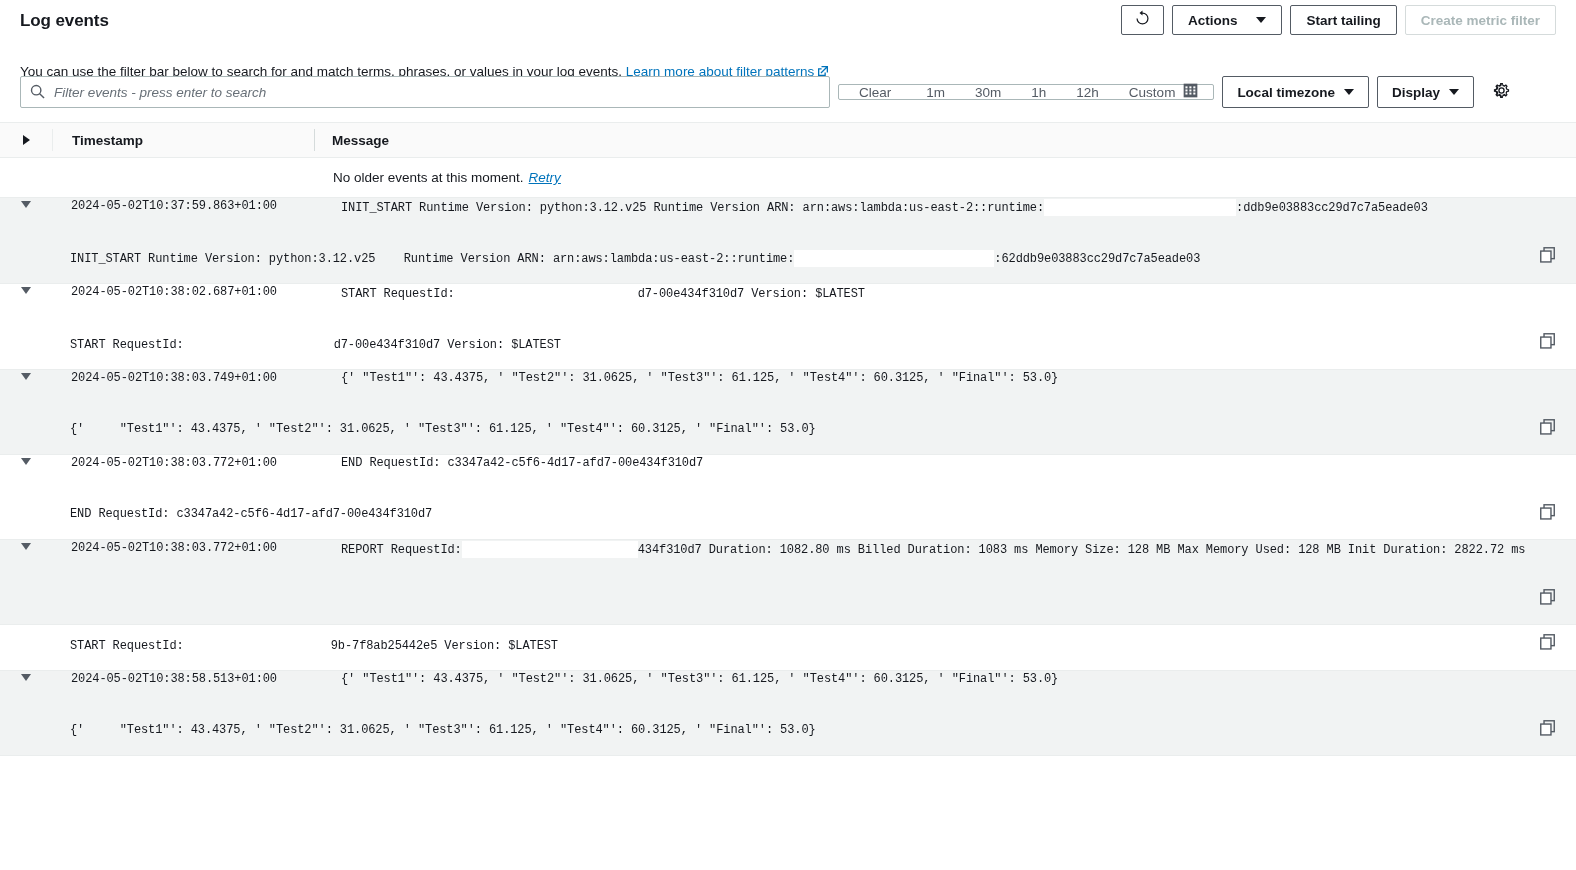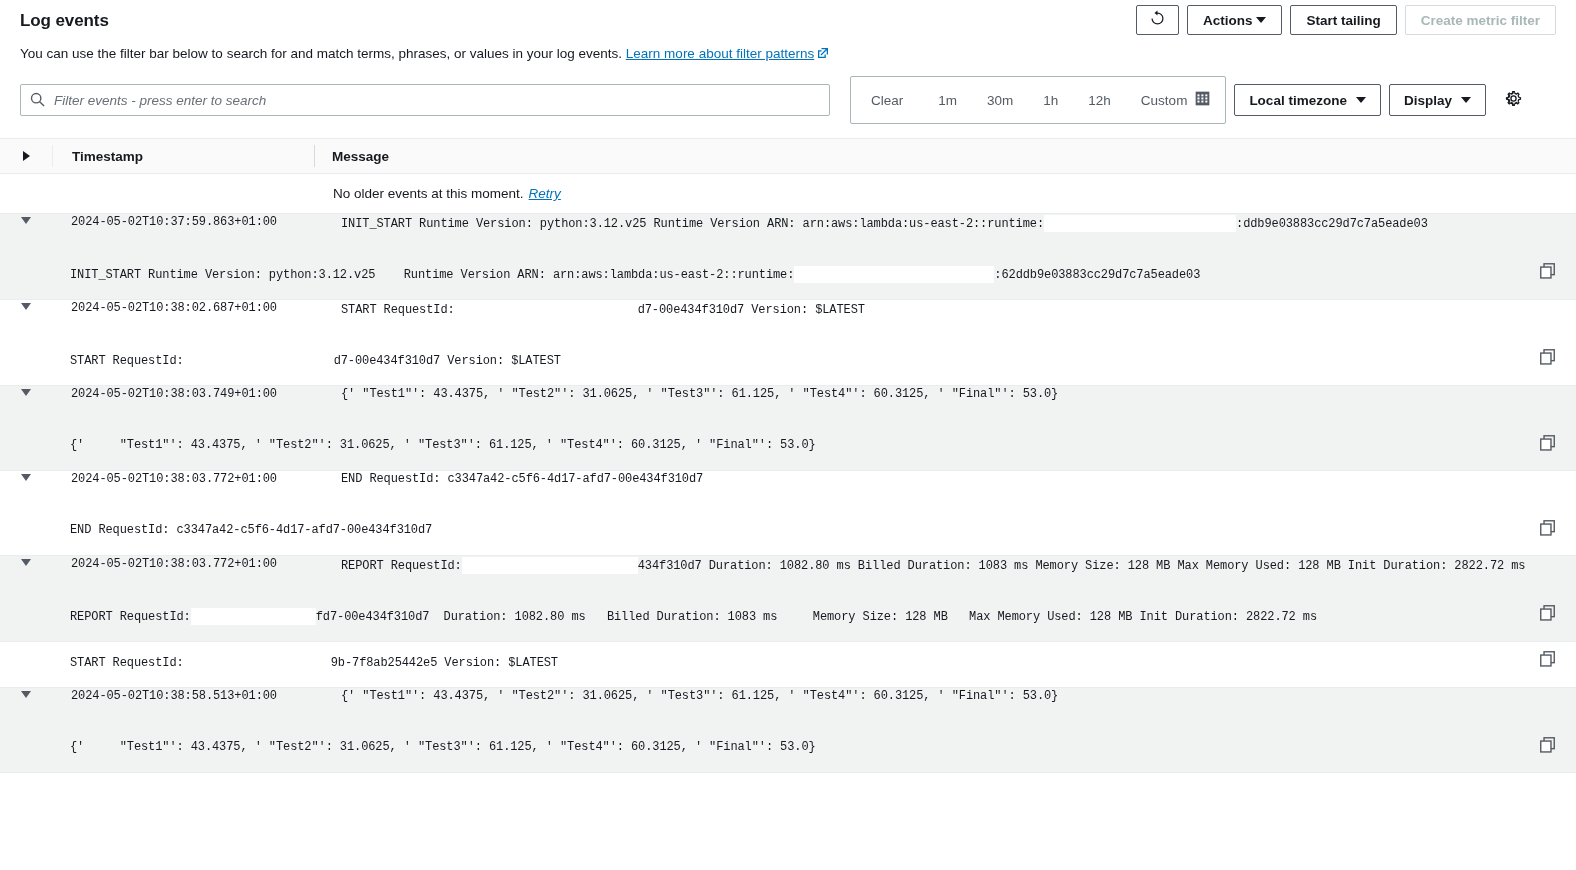--- a/index.html
+++ b/index.html
@@ -22,21 +22,21 @@
     font-size: 17px;
     font-weight: bold;
     color: #16191f;
     margin: 0;
     line-height: 22px;
     letter-spacing: -0.1px;
   }
   .page-desc {
     font-size: 13.5px;
     color: #16191f;
-    margin-top: 13px;
+    margin-top: 31px;
     line-height: 18px;
   }
   .page-desc a {
     color: #0073bb;
     text-decoration: underline;
   }
   .ext-icon {
     display: inline-block;
     vertical-align: -1px;
     margin-left: 3px;
@@ -56,21 +56,21 @@
     background: #ffffff;
     color: #16191f;
     font-family: "Liberation Sans", sans-serif;
     font-size: 13.5px;
     font-weight: bold;
     padding: 0 15px;
     cursor: pointer;
     display: inline-flex;
     align-items: center;
     justify-content: center;
-    gap: 4px;
+    gap: 19px;
     white-space: nowrap;
   }
   .btn.icon-only { padding: 0 12px; }
   .btn.disabled {
     border-color: #d5dbdb;
     color: #aab7b8;
     cursor: default;
   }
   .caret {
     width: 0; height: 0;
@@ -113,22 +113,22 @@
     position: absolute;
     left: 10px; top: 8px;
     pointer-events: none;
   }
 
   .range-group {
     display: flex;
     align-items: center;
     border: 1px solid #aab7b8;
     border-radius: 2px;
-    height: 48px;
-    margin-left: 20px;
+    height: 16px;
+    margin-left: 8px;
     background: #fff;
   }
   .range-btn {
     border: none;
     background: transparent;
     font-family: "Liberation Sans", sans-serif;
     font-size: 13.5px;
     color: #545b64;
     height: 30px;
     padding: 0 15px;
@@ -478,21 +478,20 @@
       </div>
       <div class="evt-group shaded">
         <div class="evt-main">
           <div class="evt-toggle">
             <span class="tri-down"></span>
           </div>
           <div class="evt-ts">2024-05-02T10:38:03.772+01:00</div>
           <div class="evt-msg" style="padding-left: 27px;"><span>REPORT RequestId:</span><span class="redact" style="width: 176px; height: 17px;"></span><span>434f310d7 Duration: 1082.80 ms Billed Duration: 1083 ms Memory Size: 128 MB Max Memory Used: 128 MB Init Duration: 2822.72 ms</span></div>
         </div>
         <div class="evt-detail">
-          <div class="evt-detail-text"><span>REPORT RequestId:</span><span class="redact" style="width: 125px; height: 17px;"></span><span>fd7-00e434f310d7  Duration: 1082.80 ms   Billed Duration: 1083 ms     Memory Size: 128 MB   Max Memory Used: 128 MB Init Duration: 2822.72 ms</span></div>
           <button class="copy-btn"><span><svg width="15" height="16" viewBox="0 0 16 17">
                 <rect x="4.3" y="0.8" width="10.9" height="11.6" fill="none" stroke="#545b64" stroke-width="1.5"></rect>
                 <rect x="0.8" y="4.3" width="10.9" height="11.6" fill="#fff" stroke="#545b64" stroke-width="1.5"></rect>
               </svg></span></button>
         </div>
       </div>
       <div class="evt-group">
         <div class="evt-detail">
           <div class="evt-detail-text"><span>START RequestId: </span><span class="redact" style="width: 140px; height: 17px;"></span><span>9b-7f8ab25442e5 Version: $LATEST</span></div>
           <button class="copy-btn"><span><svg width="15" height="16" viewBox="0 0 16 17">

